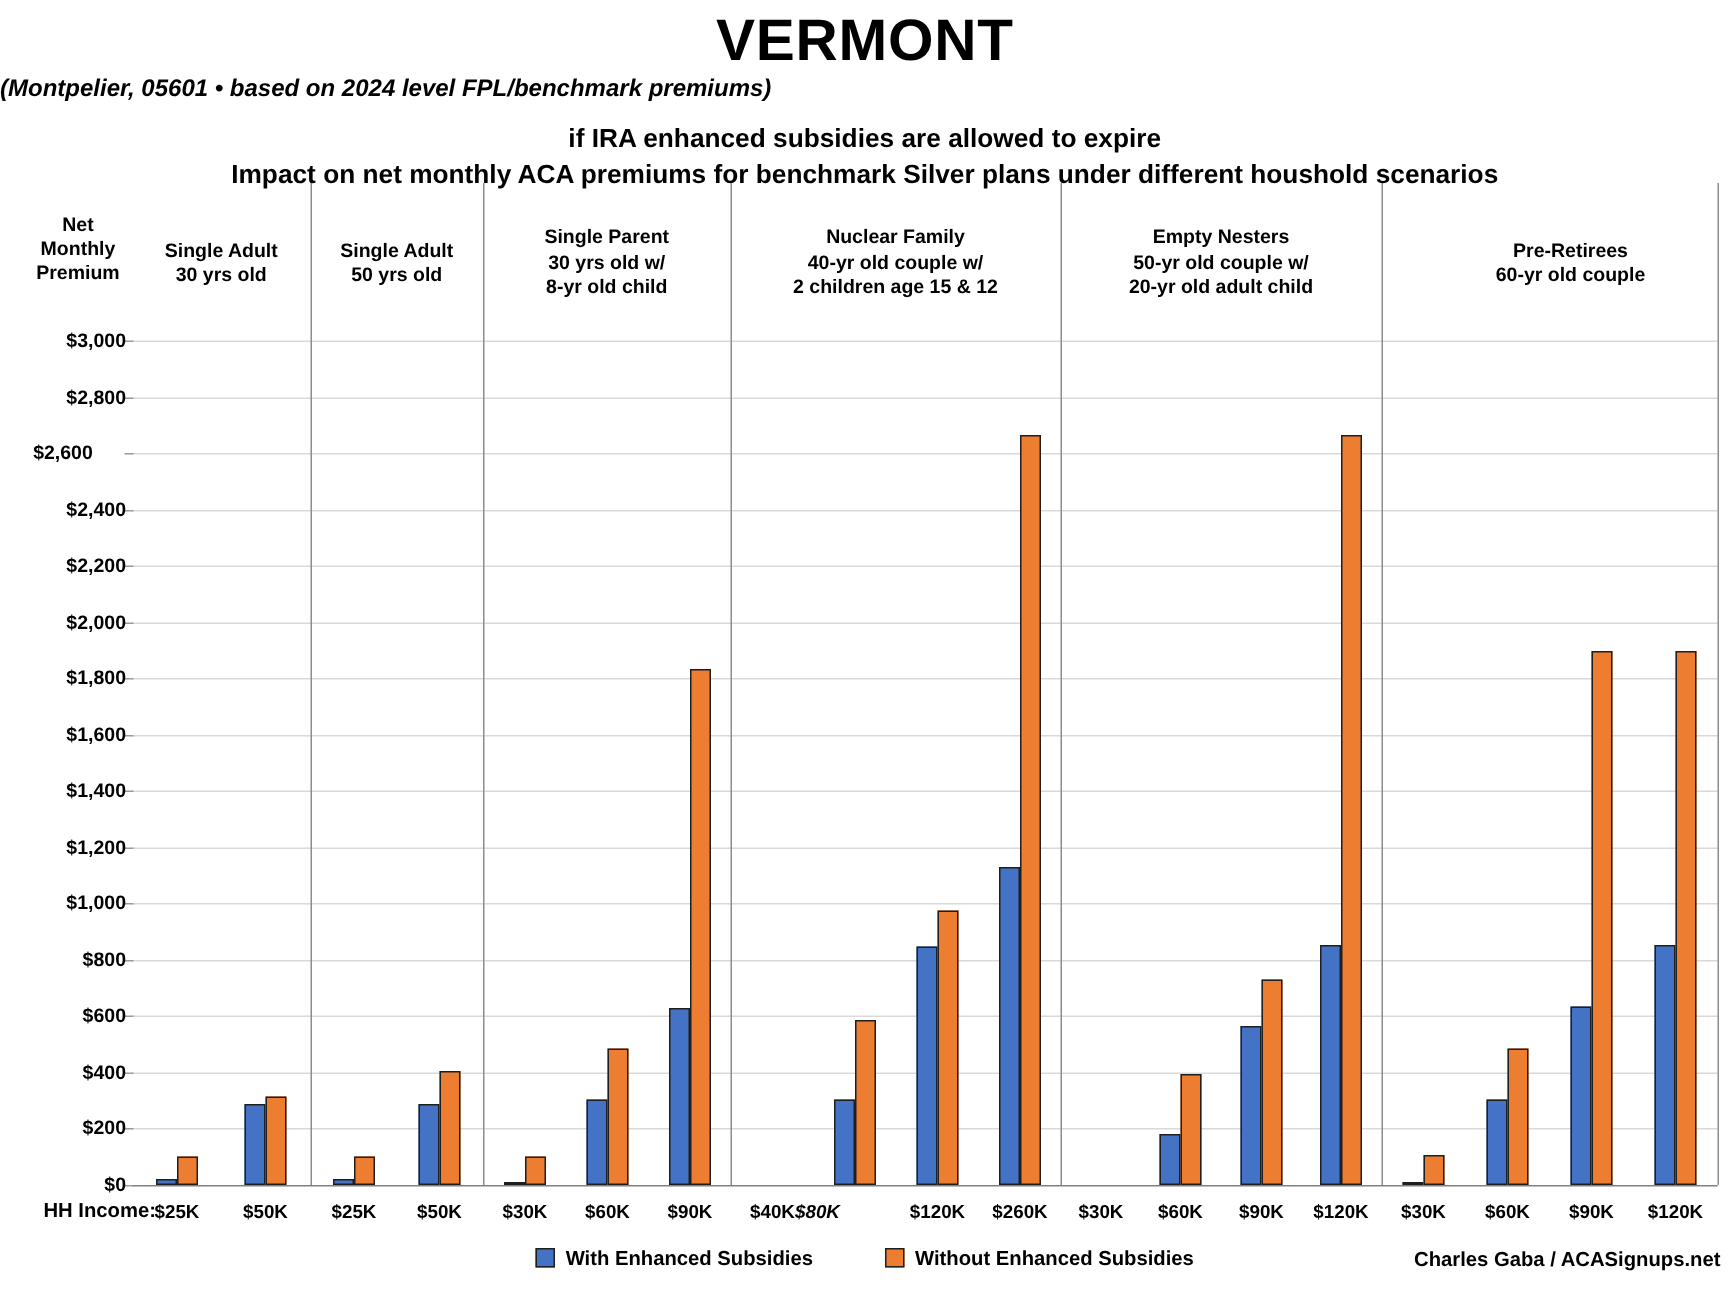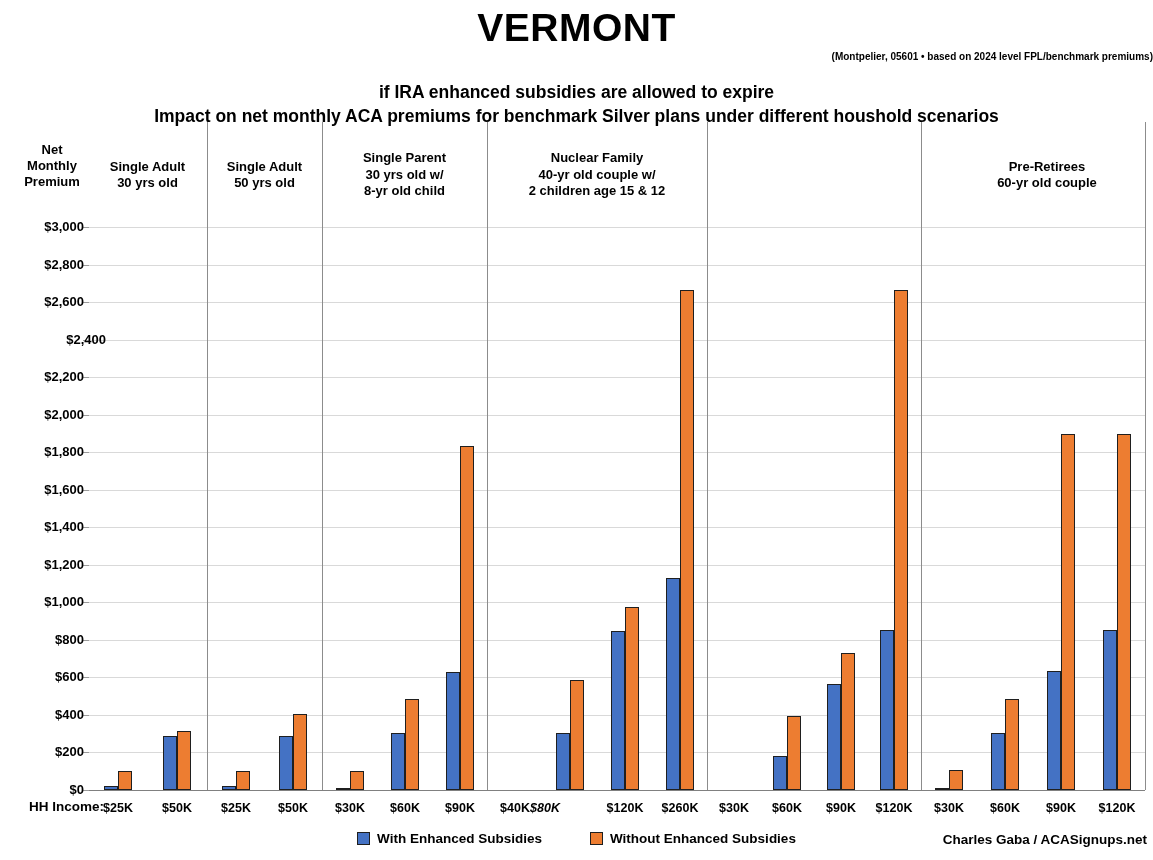--- a/index.html
+++ b/index.html
@@ -6,22 +6,22 @@
   .page{
     position:relative;width:1153px;height:860px;background:#ffffff;
     font-family:"Liberation Sans", sans-serif;color:#000;overflow:hidden;
     font-weight:bold;
   }
   .title{
     position:absolute;top:6px;left:0;right:0;text-align:center;
     font-size:39px;font-weight:800;letter-spacing:.5px;
   }
   .subtitle{
-    position:absolute;top:51px;left:0;right:0;text-align:right;
-    font-size:10px;font-weight:bold;
+    position:absolute;top:51px;left:0;right:0;text-align:left;
+    font-size:16px;font-weight:bold;font-style:italic;
   }
   .heading{
     position:absolute;top:80px;left:0;right:0;text-align:center;
     font-size:17.5px;font-weight:bold;line-height:24px;
   }
   .y-axis-title{
     position:absolute;top:142px;left:14px;width:76px;text-align:center;
     font-size:13px;line-height:16px;white-space:pre-line;
   }
   .panel-header{
@@ -117,24 +117,24 @@
     <div class="tick" style="left: 83px; top: 452px;"></div>
     <div class="ytick-label" style="top: 444px;">$1,800</div>
     <div class="gridline" style="left: 88px; width: 1057px; top: 415px;"></div>
     <div class="tick" style="left: 83px; top: 415px;"></div>
     <div class="ytick-label" style="top: 407px;">$2,000</div>
     <div class="gridline" style="left: 88px; width: 1057px; top: 377px;"></div>
     <div class="tick" style="left: 83px; top: 377px;"></div>
     <div class="ytick-label" style="top: 369px;">$2,200</div>
     <div class="gridline" style="left: 88px; width: 1057px; top: 340px;"></div>
     <div class="tick" style="left: 83px; top: 340px;"></div>
-    <div class="ytick-label" style="top: 332px; padding-left: 22px;">$2,400</div>
+    <div class="ytick-label" style="top: 332px;">$2,400</div>
     <div class="gridline" style="left: 88px; width: 1057px; top: 302px;"></div>
     <div class="tick" style="left: 83px; top: 302px;"></div>
-    <div class="ytick-label" style="top: 294px;">$2,600</div>
+    <div class="ytick-label" style="top: 294px; text-align: center;">$2,600</div>
     <div class="gridline" style="left: 88px; width: 1057px; top: 265px;"></div>
     <div class="tick" style="left: 83px; top: 265px;"></div>
     <div class="ytick-label" style="top: 257px;">$2,800</div>
     <div class="gridline" style="left: 88px; width: 1057px; top: 227px;"></div>
     <div class="tick" style="left: 83px; top: 227px;"></div>
     <div class="ytick-label" style="top: 219px;">$3,000</div>
     <div class="divider" style="left: 207px; height: 668px;"></div>
     <div class="divider" style="left: 322px; height: 668px;"></div>
     <div class="divider" style="left: 487px; height: 668px;"></div>
     <div class="divider" style="left: 707px; height: 668px;"></div>
@@ -182,20 +182,25 @@
     <div class="xlabel" style="left: 483px; top: 801px;">$40K</div>
     <div class="bar" style="left: 556px; width: 14px; top: 733px; height: 57px; background: rgb(68, 114, 196);"></div>
     <div class="bar" style="left: 570px; width: 14px; top: 680px; height: 110px; background: rgb(237, 125, 49);"></div>
     <div class="xlabel" style="left: 513px; top: 801px; font-style: italic;">$80K</div>
     <div class="bar" style="left: 611px; width: 14px; top: 631px; height: 159px; background: rgb(68, 114, 196);"></div>
     <div class="bar" style="left: 625px; width: 14px; top: 607px; height: 183px; background: rgb(237, 125, 49);"></div>
     <div class="xlabel" style="left: 593px; top: 801px;">$120K</div>
     <div class="bar" style="left: 666px; width: 14px; top: 578px; height: 212px; background: rgb(68, 114, 196);"></div>
     <div class="bar" style="left: 680px; width: 14px; top: 290px; height: 500px; background: rgb(237, 125, 49);"></div>
     <div class="xlabel" style="left: 648px; top: 801px;">$260K</div>
+    <div class="panel-header" style="left: 707px; width: 214px;">
+      <div class="">Empty Nesters</div>
+      <div class="">50-yr old couple w/</div>
+      <div class="">20-yr old adult child</div>
+    </div>
     <div class="xlabel" style="left: 702px; top: 801px;">$30K</div>
     <div class="bar" style="left: 773px; width: 14px; top: 756px; height: 34px; background: rgb(68, 114, 196);"></div>
     <div class="bar" style="left: 787px; width: 14px; top: 716px; height: 74px; background: rgb(237, 125, 49);"></div>
     <div class="xlabel" style="left: 755px; top: 801px;">$60K</div>
     <div class="bar" style="left: 827px; width: 14px; top: 684px; height: 106px; background: rgb(68, 114, 196);"></div>
     <div class="bar" style="left: 841px; width: 14px; top: 653px; height: 137px; background: rgb(237, 125, 49);"></div>
     <div class="xlabel" style="left: 809px; top: 801px;">$90K</div>
     <div class="bar" style="left: 880px; width: 14px; top: 630px; height: 160px; background: rgb(68, 114, 196);"></div>
     <div class="bar" style="left: 894px; width: 14px; top: 290px; height: 500px; background: rgb(237, 125, 49);"></div>
     <div class="xlabel" style="left: 862px; top: 801px;">$120K</div>

